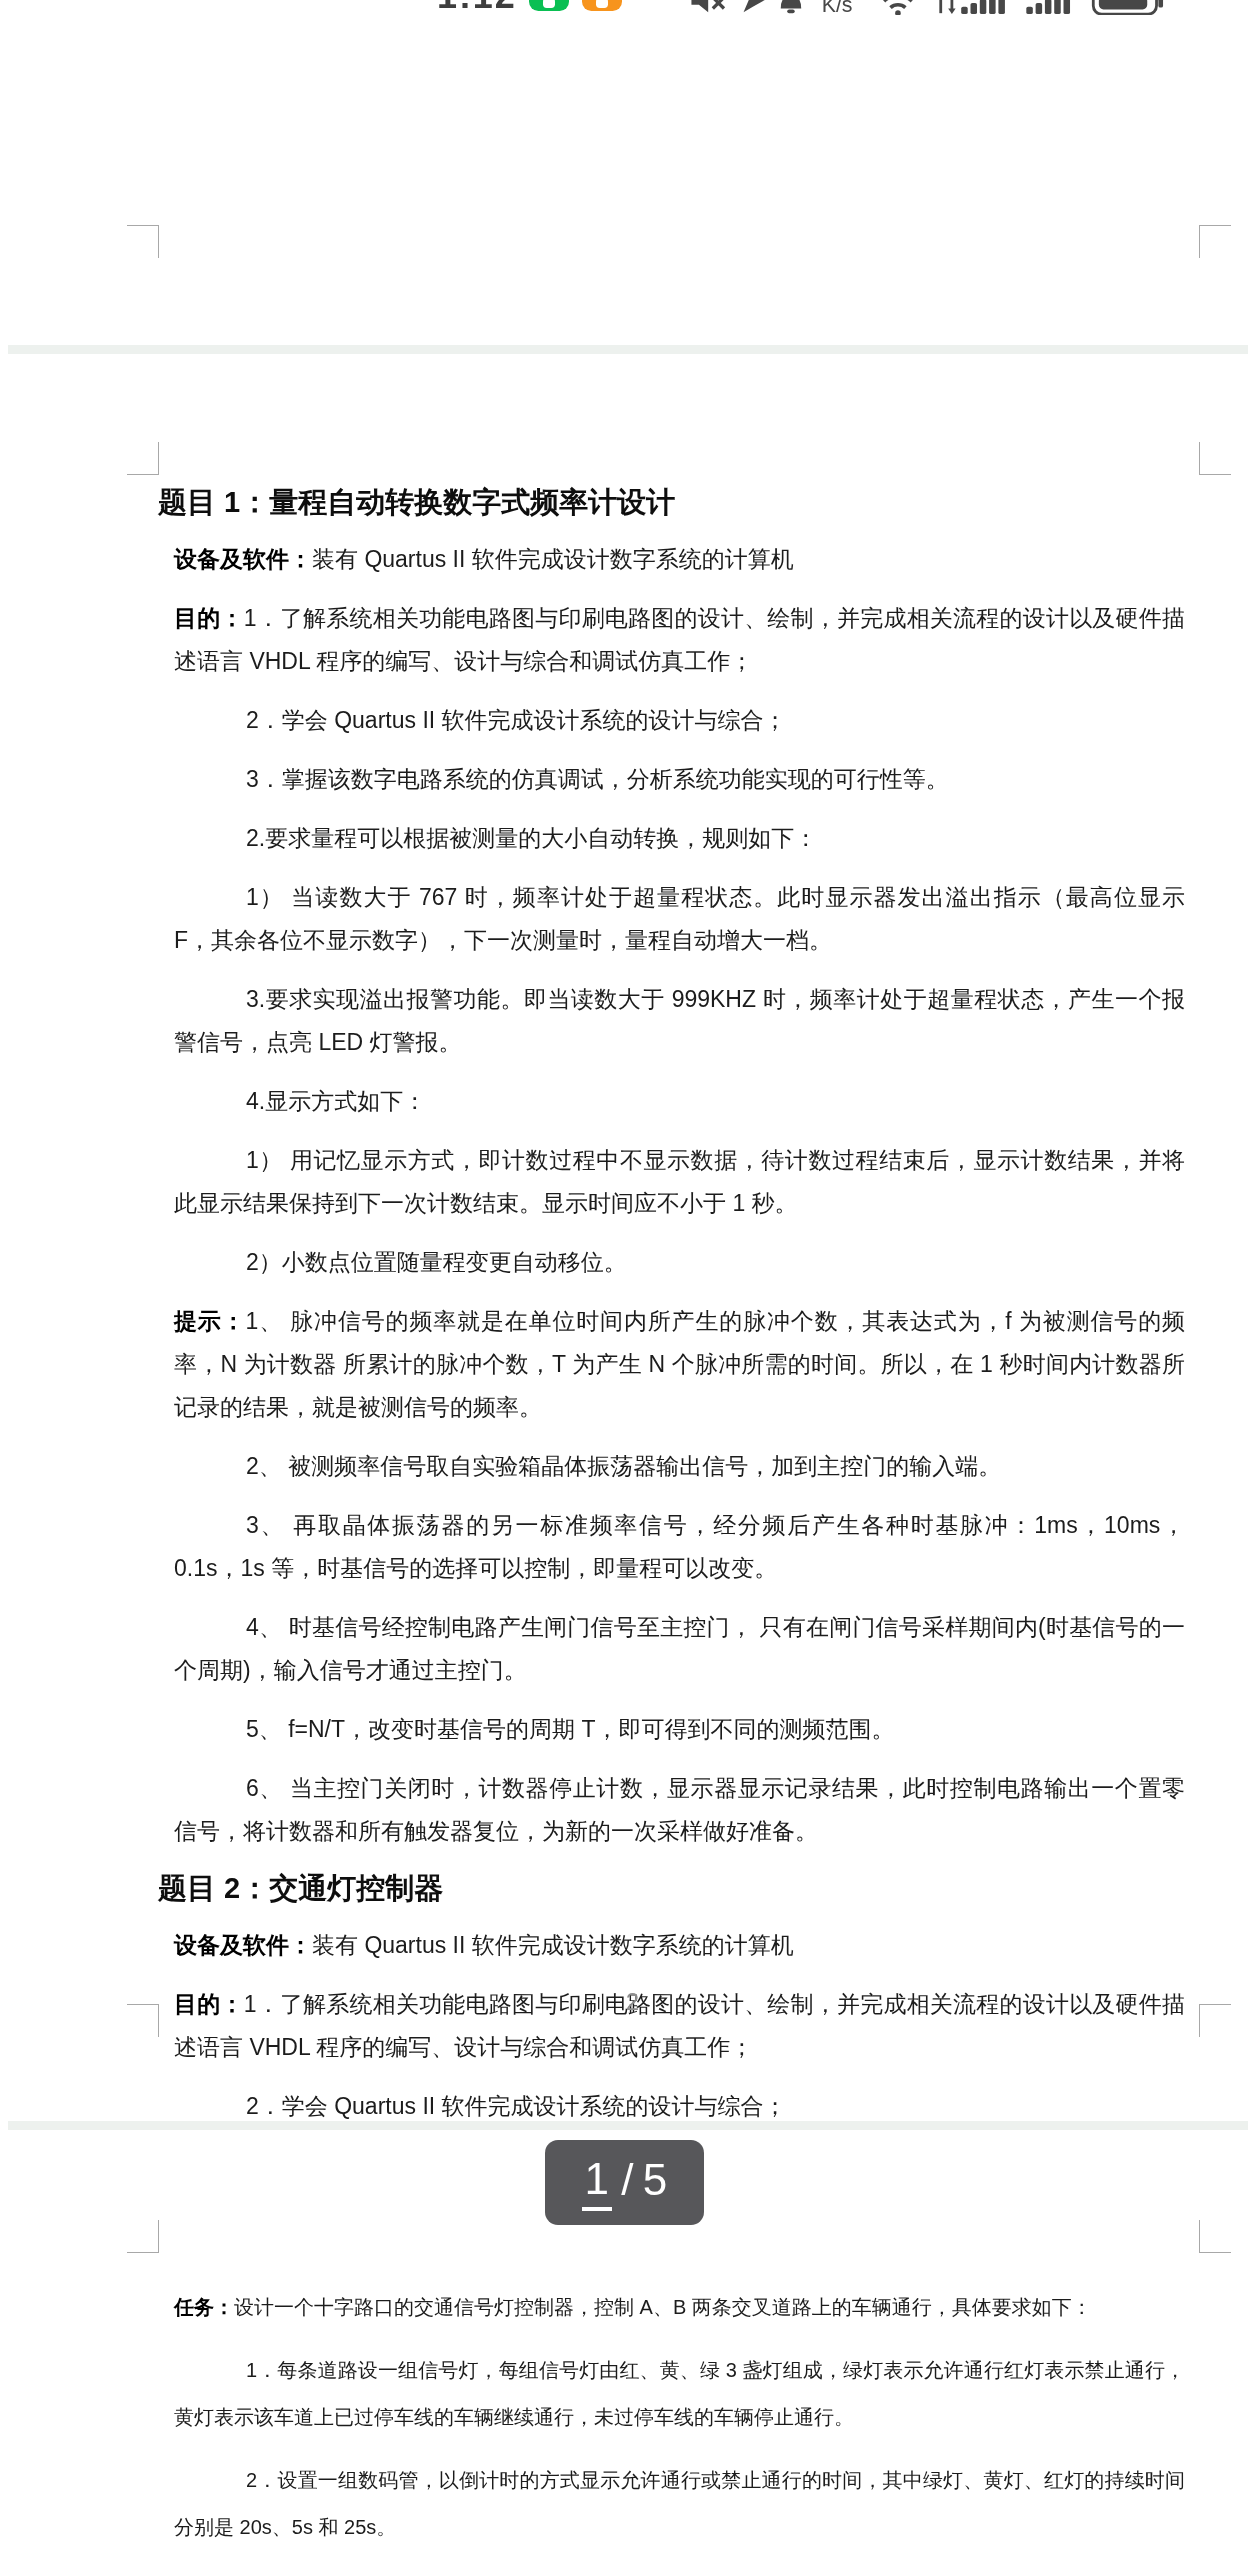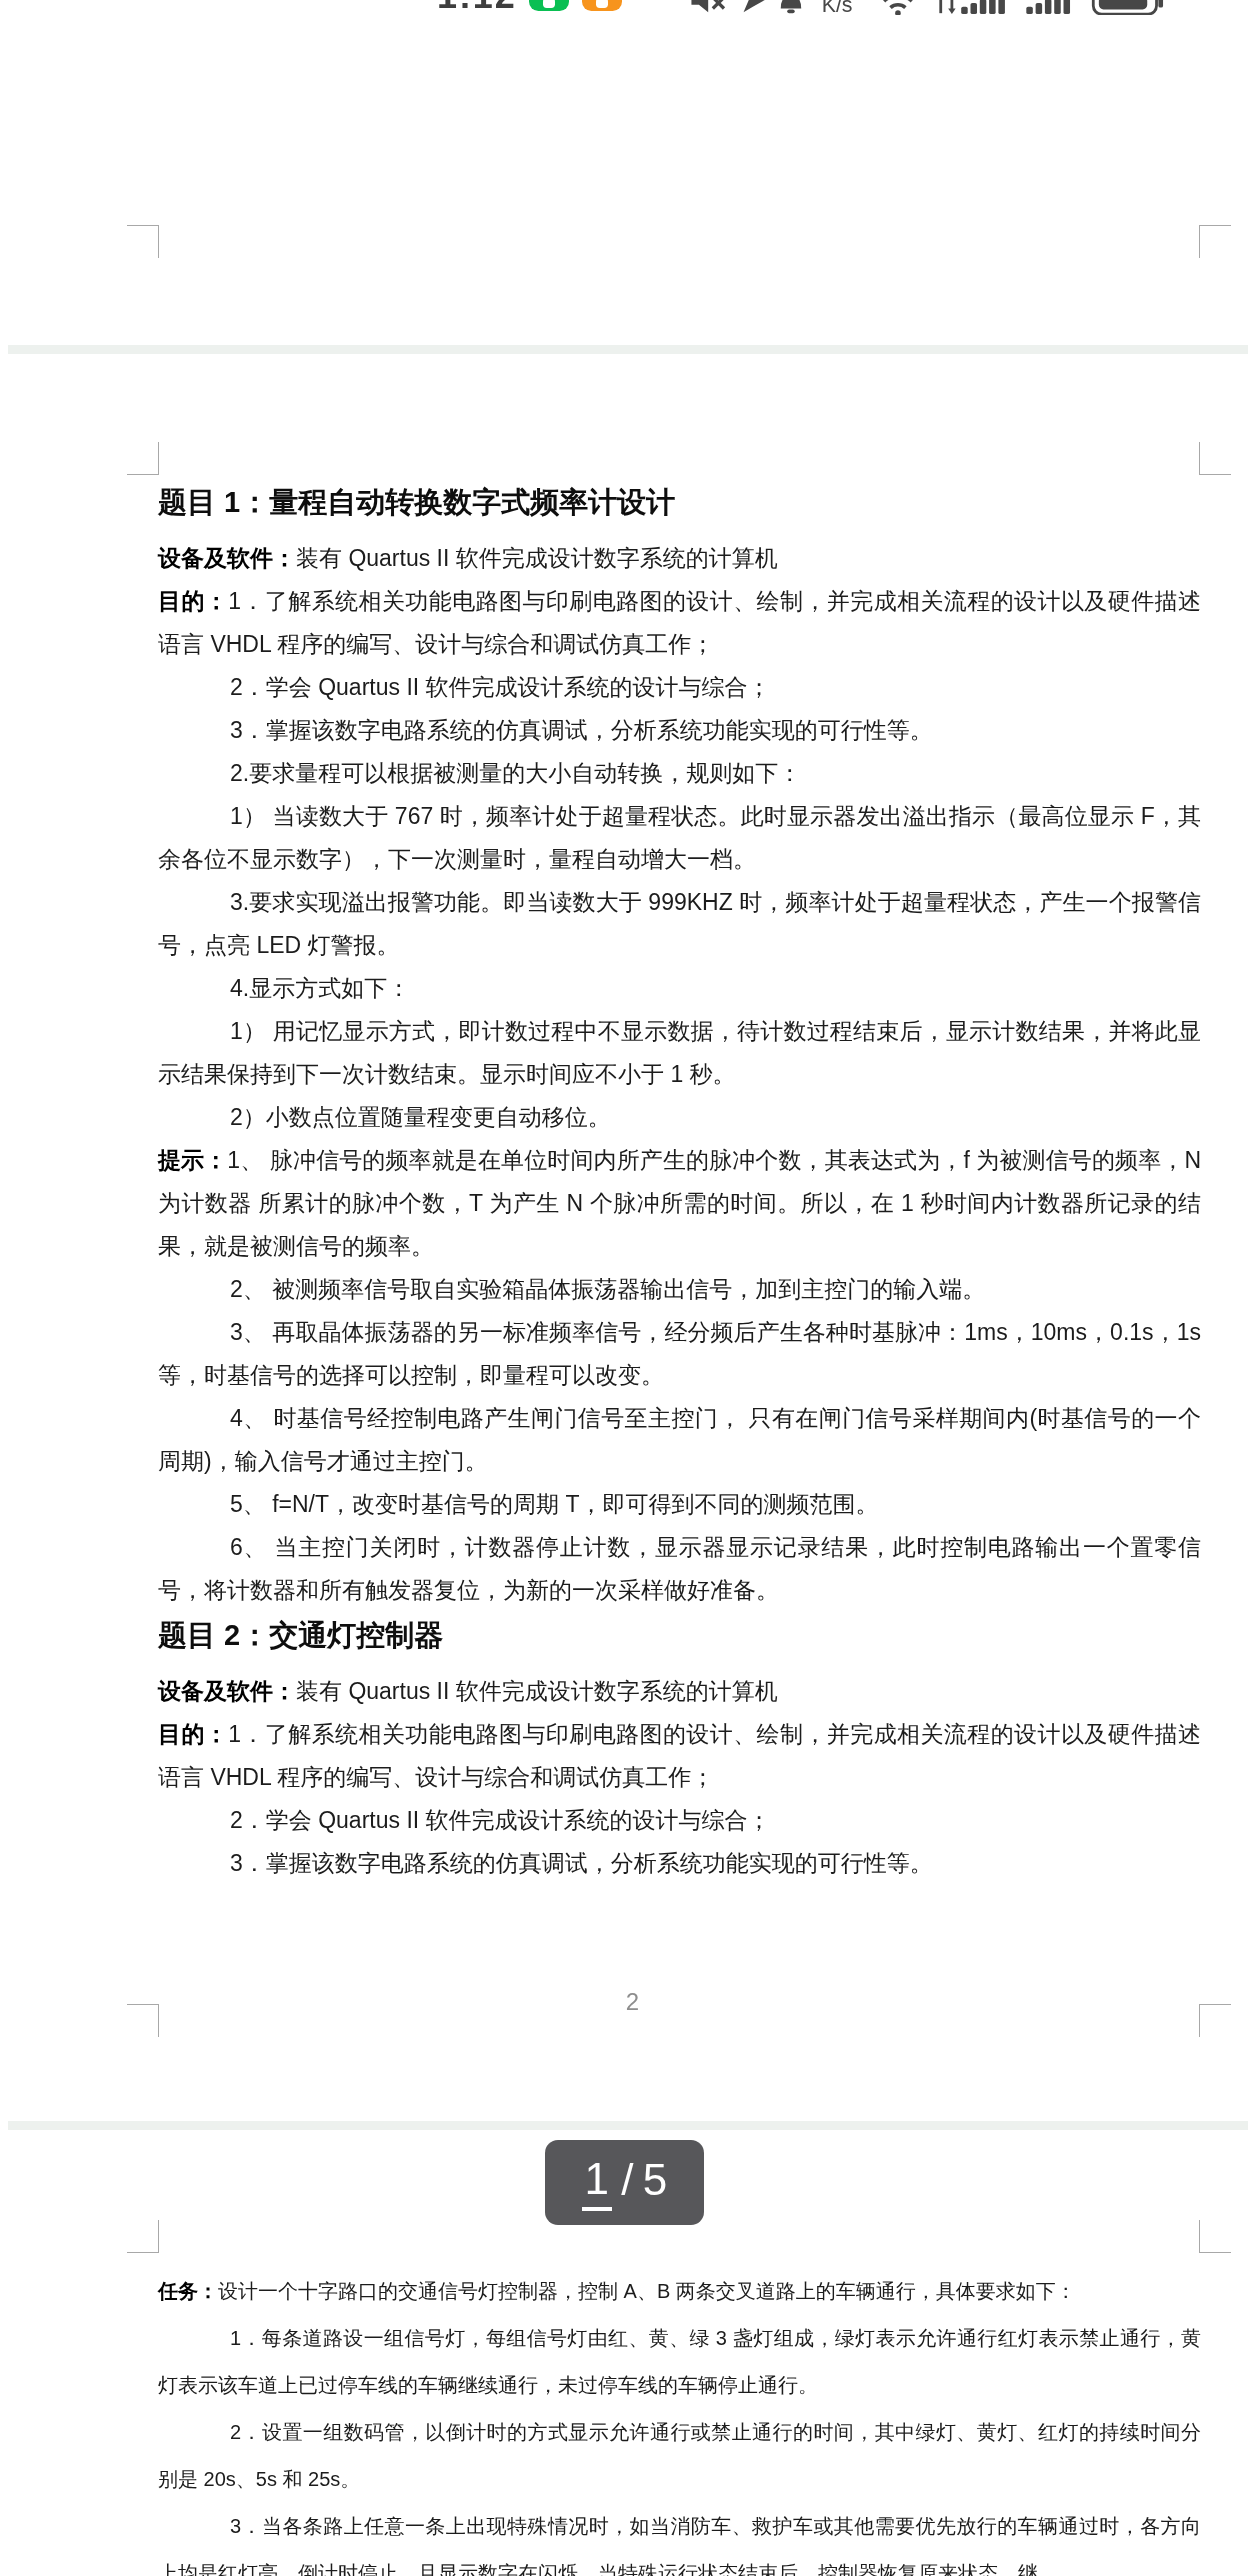--- a/index.html
+++ b/index.html
@@ -22,21 +22,21 @@
   .sep{position:absolute;left:0;width:1249px;height:9.3px;background:#edf1ee;}
   .sep1{top:345px;}
   .sep2{top:2121px;}
   .page2{top:354px;height:1767px;}
   .page3{top:2130px;height:446px;}
   .content{position:absolute;left:150px;width:1043px;color:#1c1c1c;}
   .page2 .content{top:129px;}
   .page3 .content{top:138px;}
   .doc-title{font-size:29px;line-height:39px;font-weight:700;color:#0e0e0e;margin:0 0 15px 0;}
   .content > .doc-title:not(:first-child){margin-top:4px;}
-  .para{font-size:23px;line-height:43px;margin:0;text-align:justify;color:#1c1c1c;}
+  .para{font-size:23px;line-height:43px;margin:16px;text-align:justify;color:#1c1c1c;}
   .page3 .para{font-size:20px;line-height:47px;}
   .para b{font-weight:700;color:#000000;}
   .para.indent{text-indent:72px;}
   .page-number{position:absolute;left:0;top:1634px;width:1249px;text-align:center;font-size:24px;color:#8e8e8e;}
   
   .mark{position:absolute;width:31px;height:32px;border:0 solid #a8a8a8;}
   .mark.tl{border-right-width:1.9px;border-bottom-width:1.9px;}  
   .mark.tr{border-left-width:1.9px;border-bottom-width:1.9px;}   
   .mark.bl{border-right-width:1.9px;border-top-width:1.9px;}     
   .mark.br{border-left-width:1.9px;border-top-width:1.9px;}      

